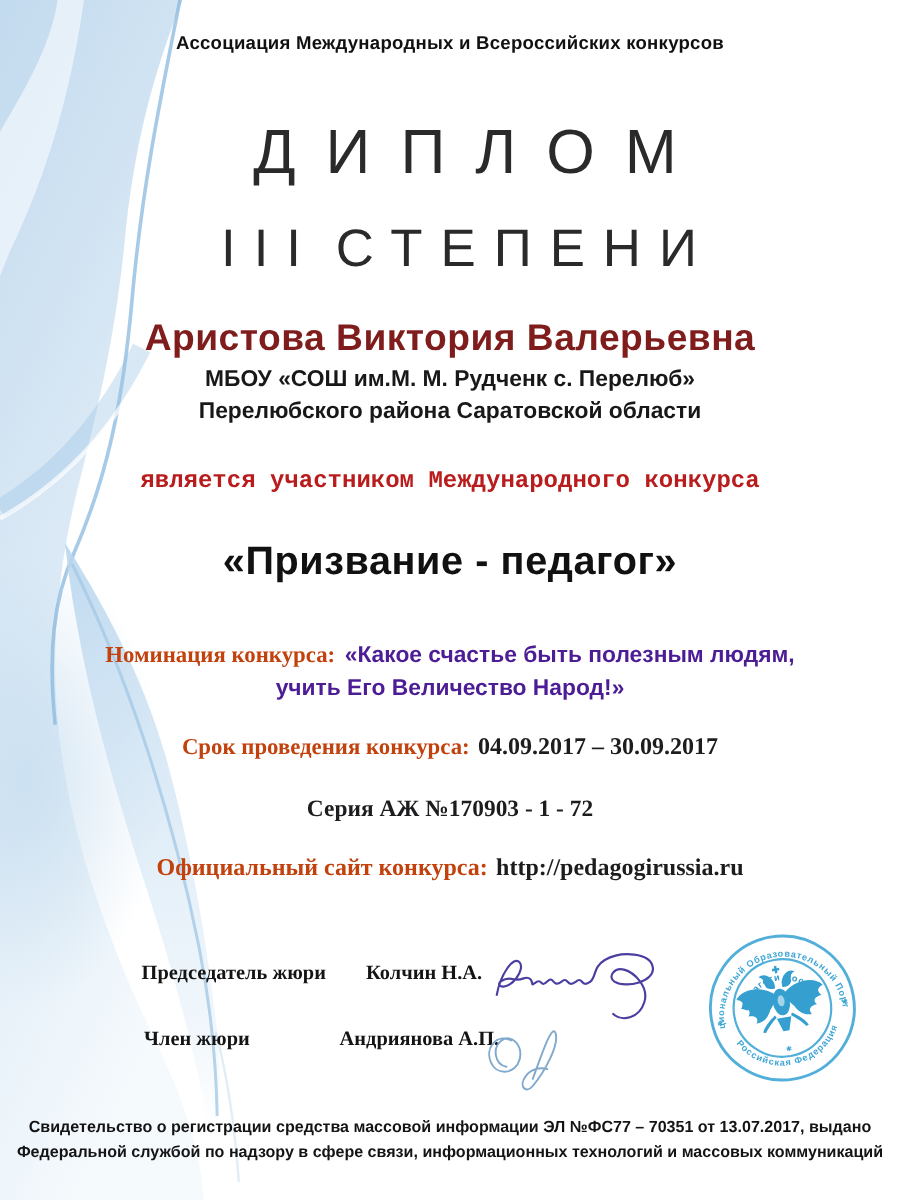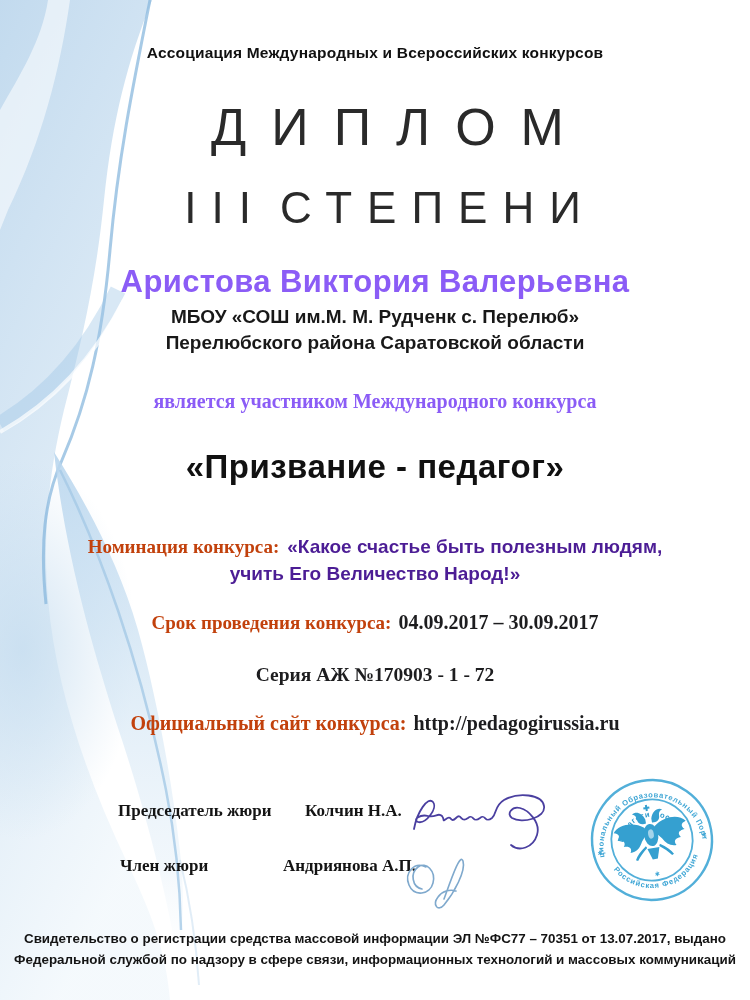--- a/index.html
+++ b/index.html
@@ -7,32 +7,32 @@
     position:relative;
     width:750px;height:1000px;
     background:#ffffff;
     overflow:hidden;
     font-family:"Liberation Sans",sans-serif;
     color:#1d1d1f;
   }
   svg.waves{position:absolute;left:0;top:0;width:750px;height:1000px;}
   .line{position:absolute;left:5px;width:740px;text-align:center;white-space:nowrap;}
 
-  .assoc{top:44px;font-size:15.5px;font-weight:bold;letter-spacing:.2px;color:#111;}
+  .assoc{top:28px;font-size:15.5px;font-weight:bold;letter-spacing:.2px;color:#111;}
 
   .title{top:96px;font-size:52px;font-weight:400;color:#2a2a2a;letter-spacing:25px;padding-left:25px;line-height:62px;}
   .degree{top:180px;font-size:44px;font-weight:400;color:#2a2a2a;letter-spacing:15px;padding-left:15px;line-height:56px;}
   .degree .numeral{margin-right:14px;}
 
-  .name{top:264px;font-size:31px;font-weight:bold;letter-spacing:.4px;color:#8b5cf6;}
+  .name{top:264px;font-size:31px;font-weight:bold;letter-spacing:.4px;color:#7f1d1d;}
   .school{font-size:19px;font-weight:bold;color:#181818;}
   .s1{top:306px;}
   .s2{top:332px;}
 
-  .serifline{font-family:Liberation Serif, serif;font-weight:bold;font-size:20px;color:#8b5cf6;}
+  .serifline{font-family:Liberation Mono, monospace;font-weight:bold;font-size:20px;color:#b91c1c;}
   .p1{top:390px;}
   .p2{top:417px;}
 
   .contest{top:448px;font-size:33px;font-weight:bold;letter-spacing:.5px;color:#111;}
 
   .nom1{top:536px;}
   .nom2{top:563px;}
   .serifb{font-family:"Liberation Serif",serif;font-weight:bold;font-size:19px;color:#c2410c;}
   .sansb{font-weight:bold;font-size:19px;color:#4c1d95;}
   .nom1 .sansb{margin-left:8px;}

